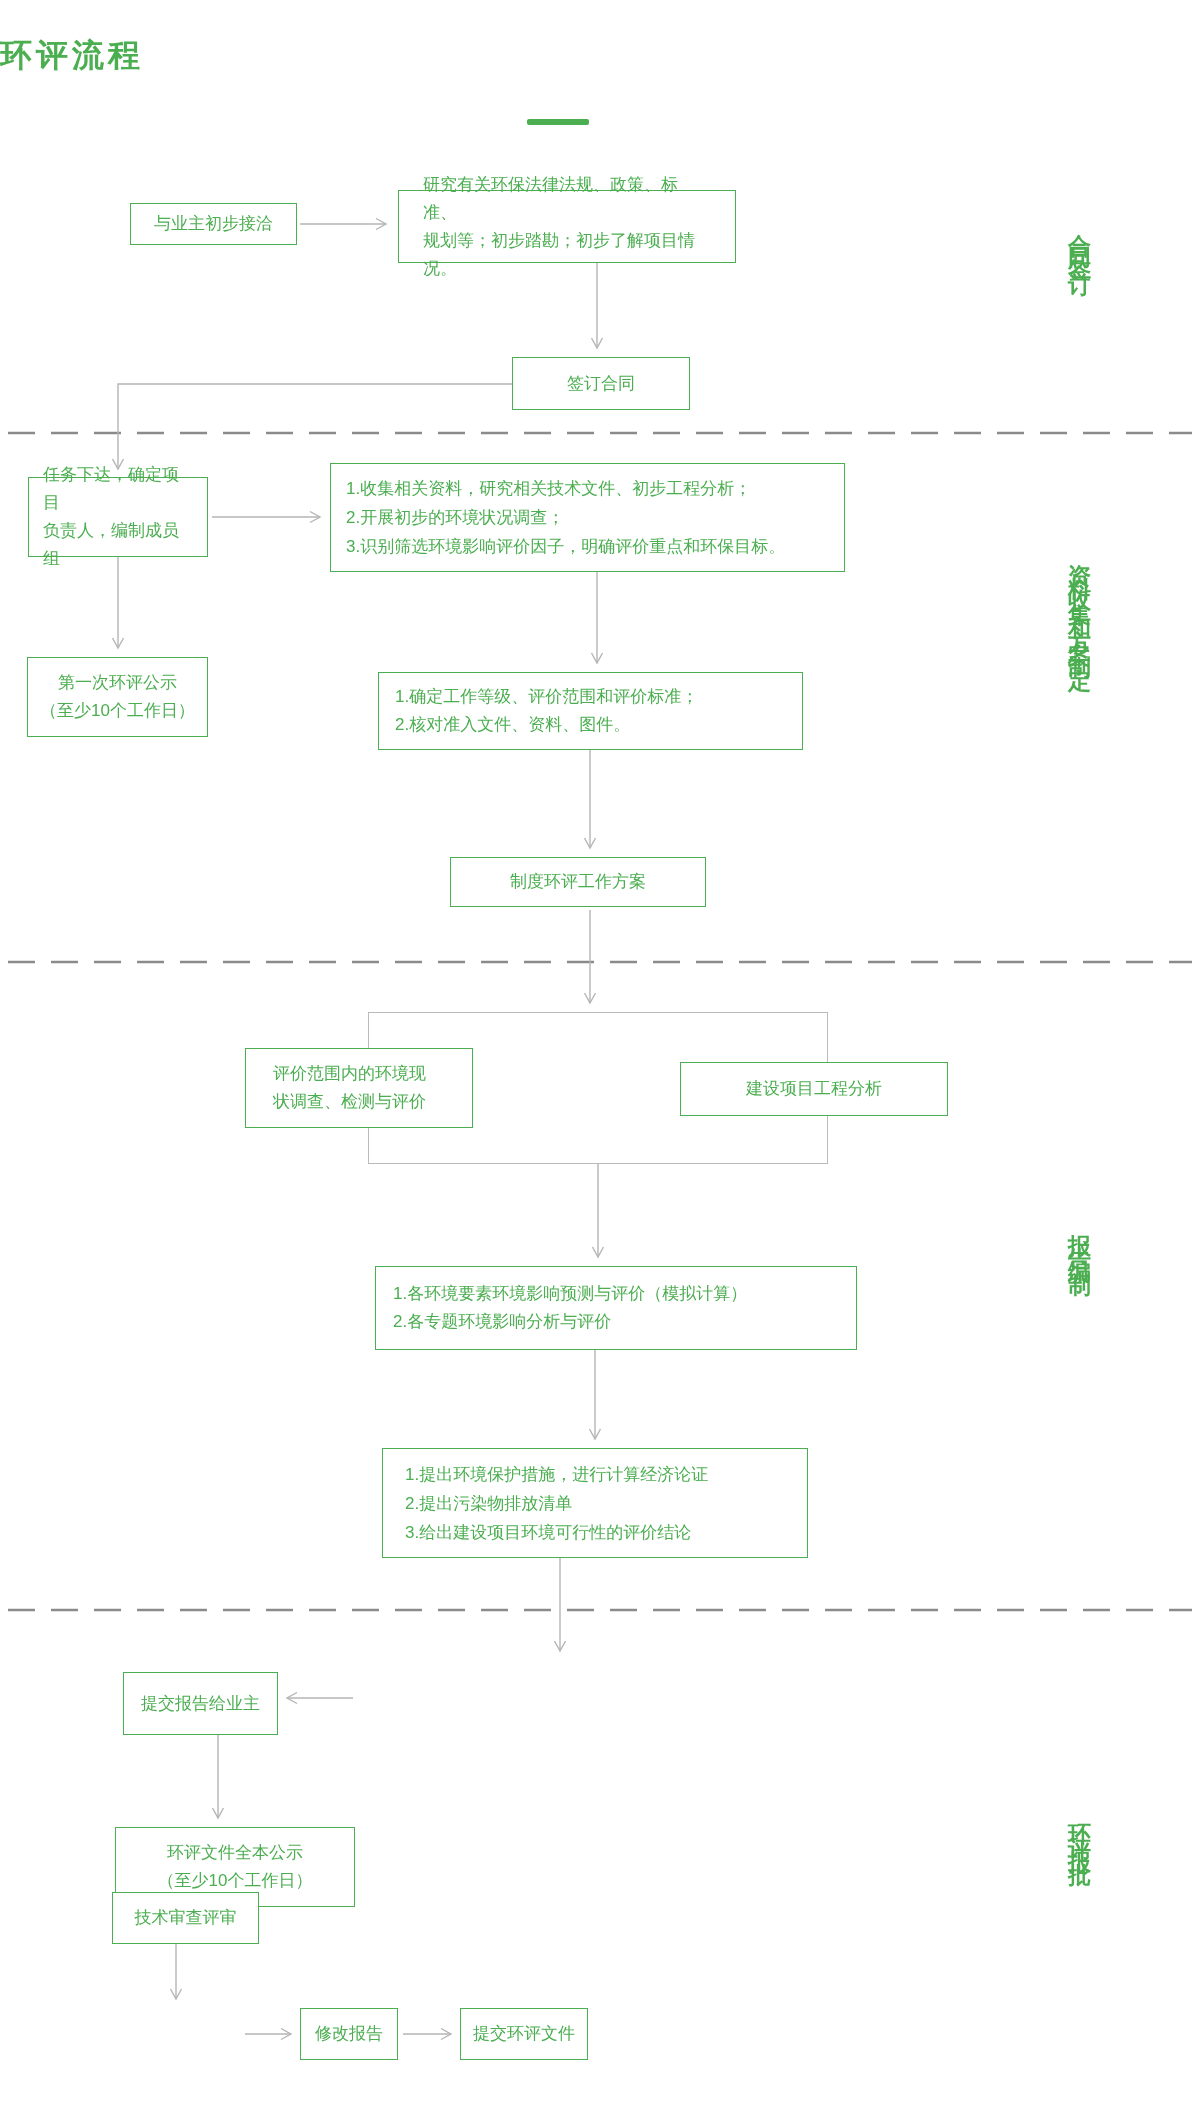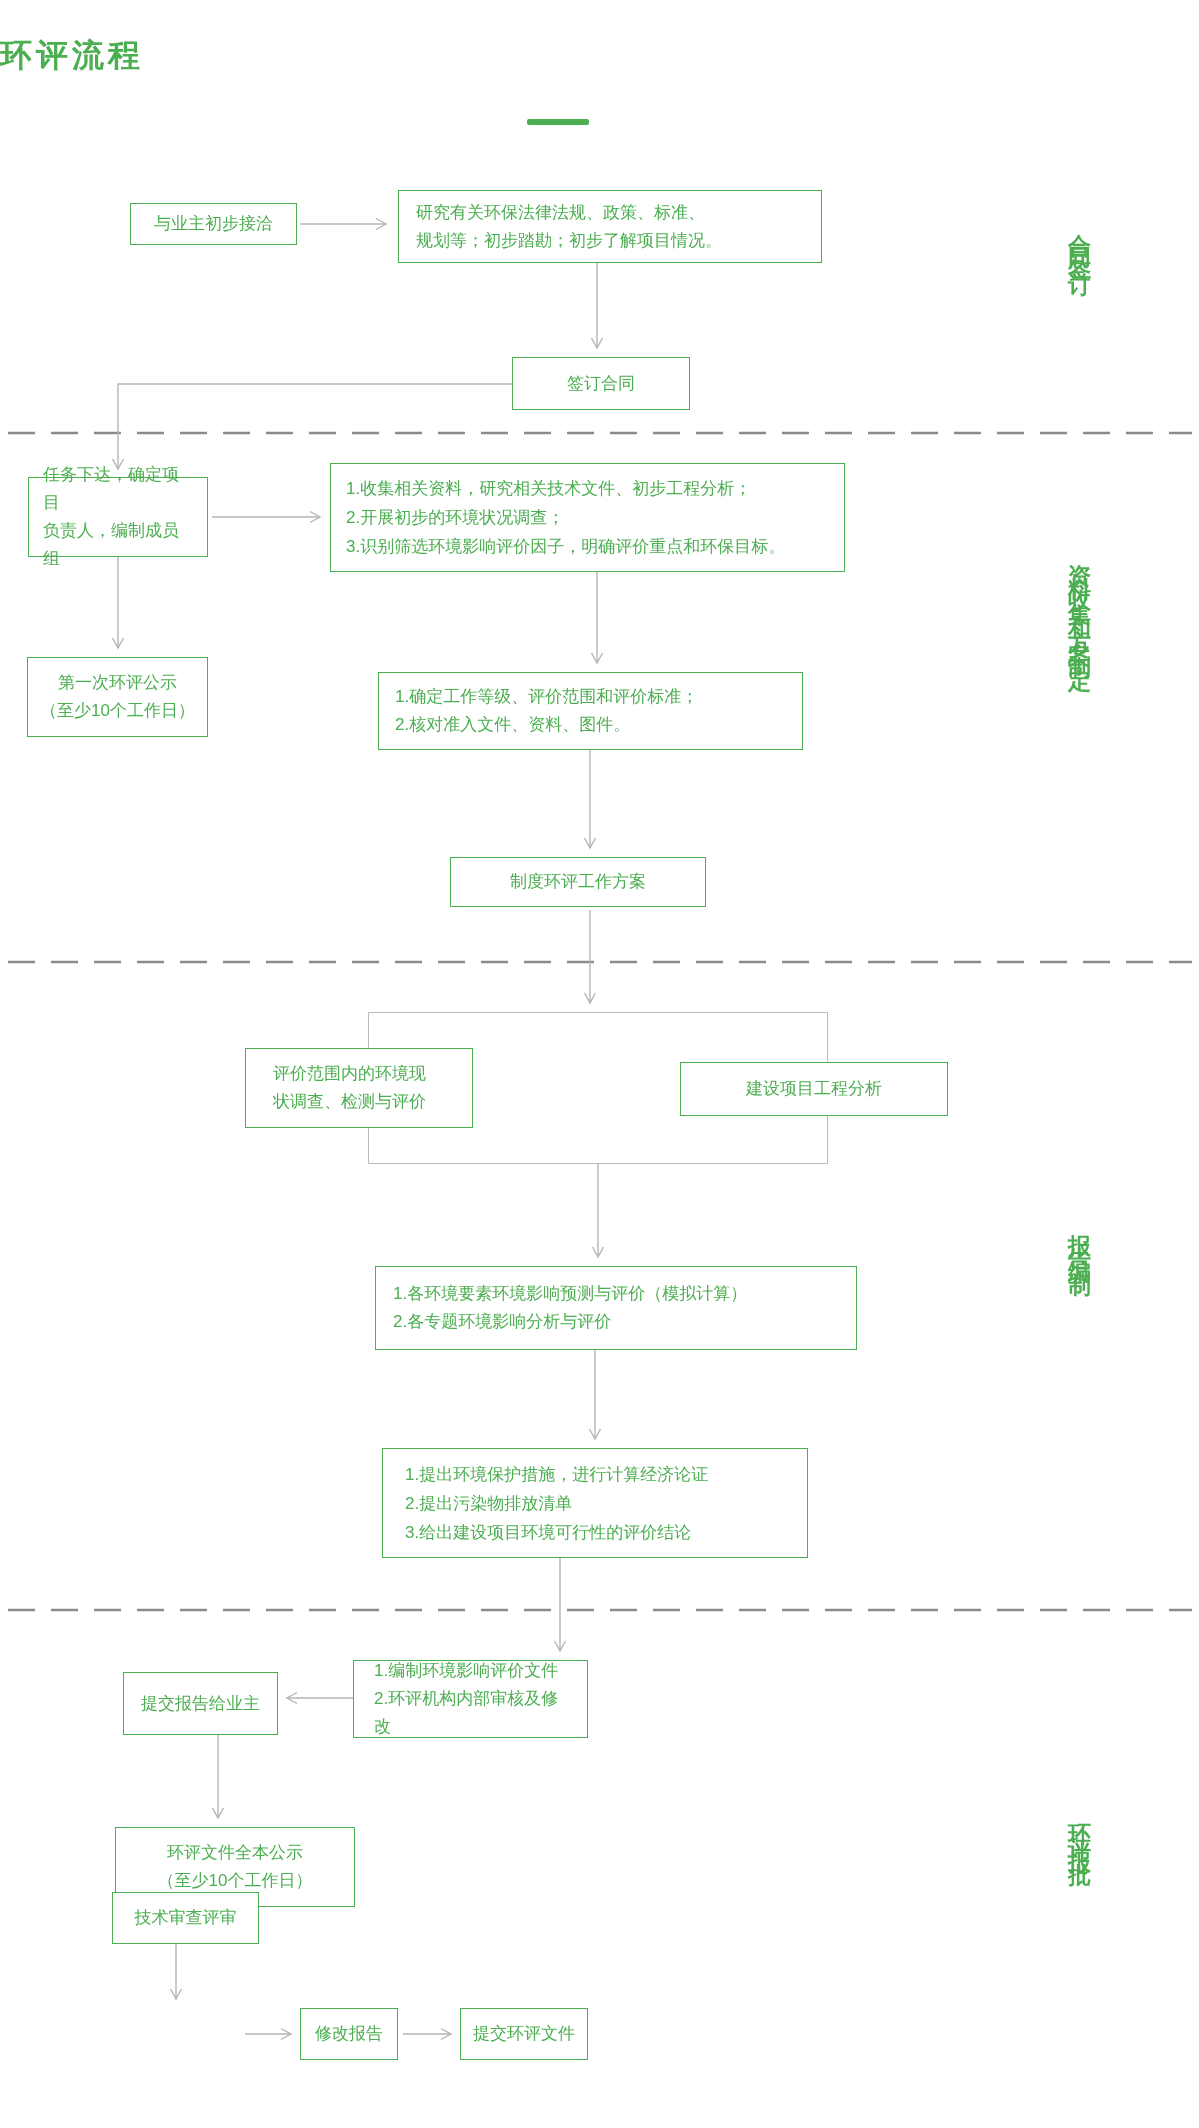--- a/index.html
+++ b/index.html
@@ -84,21 +84,21 @@
 
   <div class="title">环评流程</div>
   <div class="title-underline"></div>
 
   <div class="stage-label" style="top:215px">合同签订</div>
   <div class="stage-label" style="top:545px">资料收集和方案制定</div>
   <div class="stage-label" style="top:1215px">报告编制</div>
   <div class="stage-label" style="top:1805px">环评报批</div>
 
   <div class="box center" style="left:130px;top:203px;width:167px;height:42px">与业主初步接洽</div>
-  <div class="box left" style="left:398px;top:190px;width:424px;height:73px;padding:0 17px">研究有关环保法律法规、政策、标准、
+  <div class="box left" style="left:398px;top:190px;width:338px;height:73px;padding:0 24px">研究有关环保法律法规、政策、标准、
 规划等；初步踏勘；初步了解项目情况。</div>
   <div class="box center" style="left:512px;top:357px;width:178px;height:53px">签订合同</div>
 
   <div class="box left" style="left:28px;top:477px;width:180px;height:80px;padding:0 14px">任务下达，确定项目
 负责人，编制成员组</div>
   <div class="box left" style="left:330px;top:463px;width:515px;height:109px;padding:0 15px;line-height:29px">1.收集相关资料，研究相关技术文件、初步工程分析；
 2.开展初步的环境状况调查；
 3.识别筛选环境影响评价因子，明确评价重点和环保目标。</div>
   <div class="box center" style="left:27px;top:657px;width:181px;height:80px">第一次环评公示
 （至少10个工作日）</div>
@@ -109,22 +109,20 @@
   <div class="frame" style="left:368px;top:1012px;width:460px;height:152px"></div>
   <div class="box left" style="left:245px;top:1048px;width:228px;height:80px;padding:0 27px">评价范围内的环境现
 状调查、检测与评价</div>
   <div class="box center" style="left:680px;top:1062px;width:268px;height:54px">建设项目工程分析</div>
   <div class="box left" style="left:375px;top:1266px;width:482px;height:84px;padding:0 17px">1.各环境要素环境影响预测与评价（模拟计算）
 2.各专题环境影响分析与评价</div>
   <div class="box left" style="left:382px;top:1448px;width:426px;height:110px;padding:0 22px;line-height:29px">1.提出环境保护措施，进行计算经济论证
 2.提出污染物排放清单
 3.给出建设项目环境可行性的评价结论</div>
 
-  <div class="box left" style="left:353px;top:1660px;width:235px;height:78px;padding:0 20px">1.编制环境影响评价文件
-2.环评机构内部审核及修改</div>
   <div class="box center" style="left:123px;top:1672px;width:155px;height:63px">提交报告给业主</div>
   <div class="box center" style="left:115px;top:1827px;width:240px;height:80px">环评文件全本公示
 （至少10个工作日）</div>
   <div class="box center" style="left:112px;top:1892px;width:147px;height:52px">技术审查评审</div>
   <div class="box center" style="left:300px;top:2008px;width:98px;height:52px">修改报告</div>
   <div class="box center" style="left:460px;top:2008px;width:128px;height:52px">提交环评文件</div>
 
 </div>
 
 </body></html>

